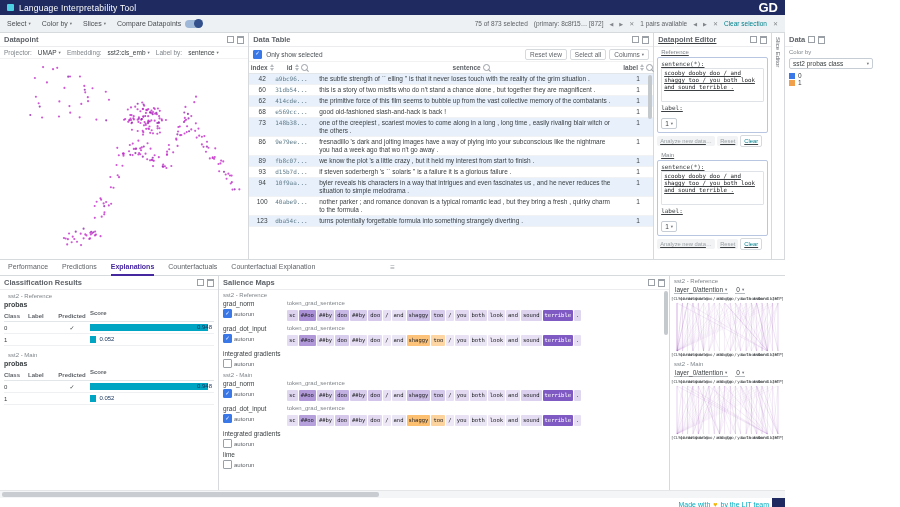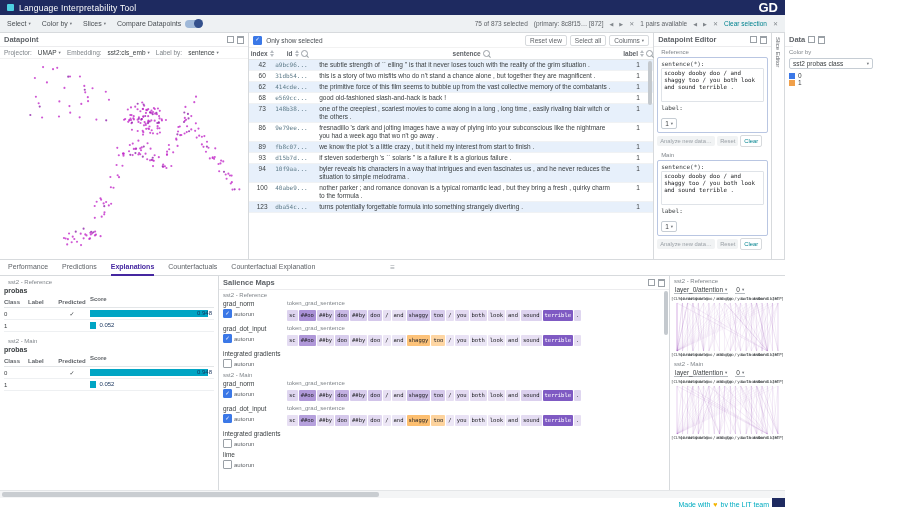--- a/index.html
+++ b/index.html
@@ -67,21 +67,21 @@
   .dt-row{display:flex;align-items:flex-start;border-bottom:1px solid #f0f2f4;font-size:6.5px;line-height:8px;padding:1px 0;cursor:pointer;}
   .dt-row.sel{background:#e7f0fb;}
   .dt-row .c-idx{width:26px;text-align:center;flex:0 0 auto;color:#3c4043;}
   .dt-row .c-id{width:44px;flex:0 0 auto;color:#607d8b;font-family:"DejaVu Sans Mono",monospace;font-size:6px;overflow:hidden;white-space:nowrap;text-overflow:ellipsis;}
   .dt-row .c-sent{flex:1;min-width:0;padding-right:6px;color:#3c4043;}
   .dt-row .c-lab{width:30px;flex:0 0 auto;text-align:center;color:#3c4043;}
   .vscroll{position:absolute;top:1px;right:1px;width:4px;height:calc(100% - 2px);}
   .vscroll .thumb{width:4px;height:44px;background:#c4c9ce;border-radius:2px;}
 
   
-  .p-editor{width:122px;}
+  .p-editor{width:122px;text-decoration:underline;}
   .ed-body{flex:1;overflow:hidden;padding:0 3px;}
   .ed-box{border:1px solid #b9c6e2;border-radius:2px;padding:2px 3px;margin:1px 0 2px;}
   .ed-field-label{font-size:6px;color:#3c4043;margin-bottom:1px;font-family:"DejaVu Sans Mono",monospace;}
   .ed-textarea{border:1px solid #dfe3e8;border-radius:1px;min-height:30px;font-family:"DejaVu Sans Mono",monospace;font-size:5.8px;line-height:7px;color:#202124;padding:1px 2px;margin-bottom:2px;background:#fff;}
   .select{display:inline-flex;align-items:center;gap:2px;border:1px solid #c6cdd4;border-radius:2px;padding:0 3px;height:9px;background:#fff;font-size:6.5px;color:#3c4043;cursor:pointer;white-space:nowrap;}
   .ed-buttons{display:flex;gap:2px;margin-bottom:3px;align-items:center;}
   .btn{border:none;background:#f1f3f4;color:#9aa0a6;font-size:5.8px;padding:2px 3px;border-radius:2px;white-space:nowrap;overflow:hidden;text-overflow:ellipsis;cursor:default;}
   .btn.analyze{max-width:58px;}
   .btn.clear{background:#fff;border:1px solid #d7dadd;color:#00838f;cursor:pointer;}
 
@@ -494,20 +494,27 @@
             <circle cx="66.50012257345952" cy="29.812692819163203" r="1.1" fill="#c32cc9" opacity="0.8"></circle>
             <circle cx="43.42621445376426" cy="60.30318577820435" r="1.1" fill="#c32cc9" opacity="0.8"></circle>
             <circle cx="82.46551092318259" cy="18.08230157662183" r="1.1" fill="#c32cc9" opacity="0.8"></circle>
             <circle cx="31.304194546071813" cy="57.73203705763444" r="1.1" fill="#8e24aa" opacity="0.8"></circle>
             <circle cx="37.024740741588175" cy="39.00138880265877" r="1.1" fill="#c32cc9" opacity="0.8"></circle>
           </svg>
       </div>
     </section>
 
     <section class="panel p-datatable">
+      <div class="panel-header">
+        <span class="panel-title">Data Table</span>
+        <span class="panel-icons">
+          <span class="ic"></span>
+          <span class="ic pop"></span>
+        </span>
+      </div>
       <div class="dt-controls">
         <span class="cb on">✓</span>
         <span>Only show selected</span>
         <span class="right">
           <span class="btn-sm">Reset view</span>
           <span class="btn-sm">Select all</span>
           <span class="btn-sm">
             <span>Columns</span>
             <span class="caret">▾</span>
           </span>
@@ -705,20 +712,27 @@
         <span class="tab active">Explanations</span>
         <span class="tab">Counterfactuals</span>
         <span class="tab">Counterfactual Explanation</span>
       </span>
     <span class="tab-handle">≡</span>
   </div>
 
   <div class="main-bottom">
 
     <section class="panel p-class">
+      <div class="panel-header">
+        <span class="panel-title">Classification Results</span>
+        <span class="panel-icons">
+          <span class="ic"></span>
+          <span class="ic pop"></span>
+        </span>
+      </div>
       <div id="cls-groups">
           <div class="cls-group">
             <div class="mini-label">sst2 - Reference</div>
             <div class="cls-field">probas</div>
             <div class="cls-hrow">
               <span class="cc-cls">Class</span>
               <span class="cc-lab">Label</span>
               <span class="cc-pred">Predicted</span>
               <span class="cc-score">Score</span>
             </div>

